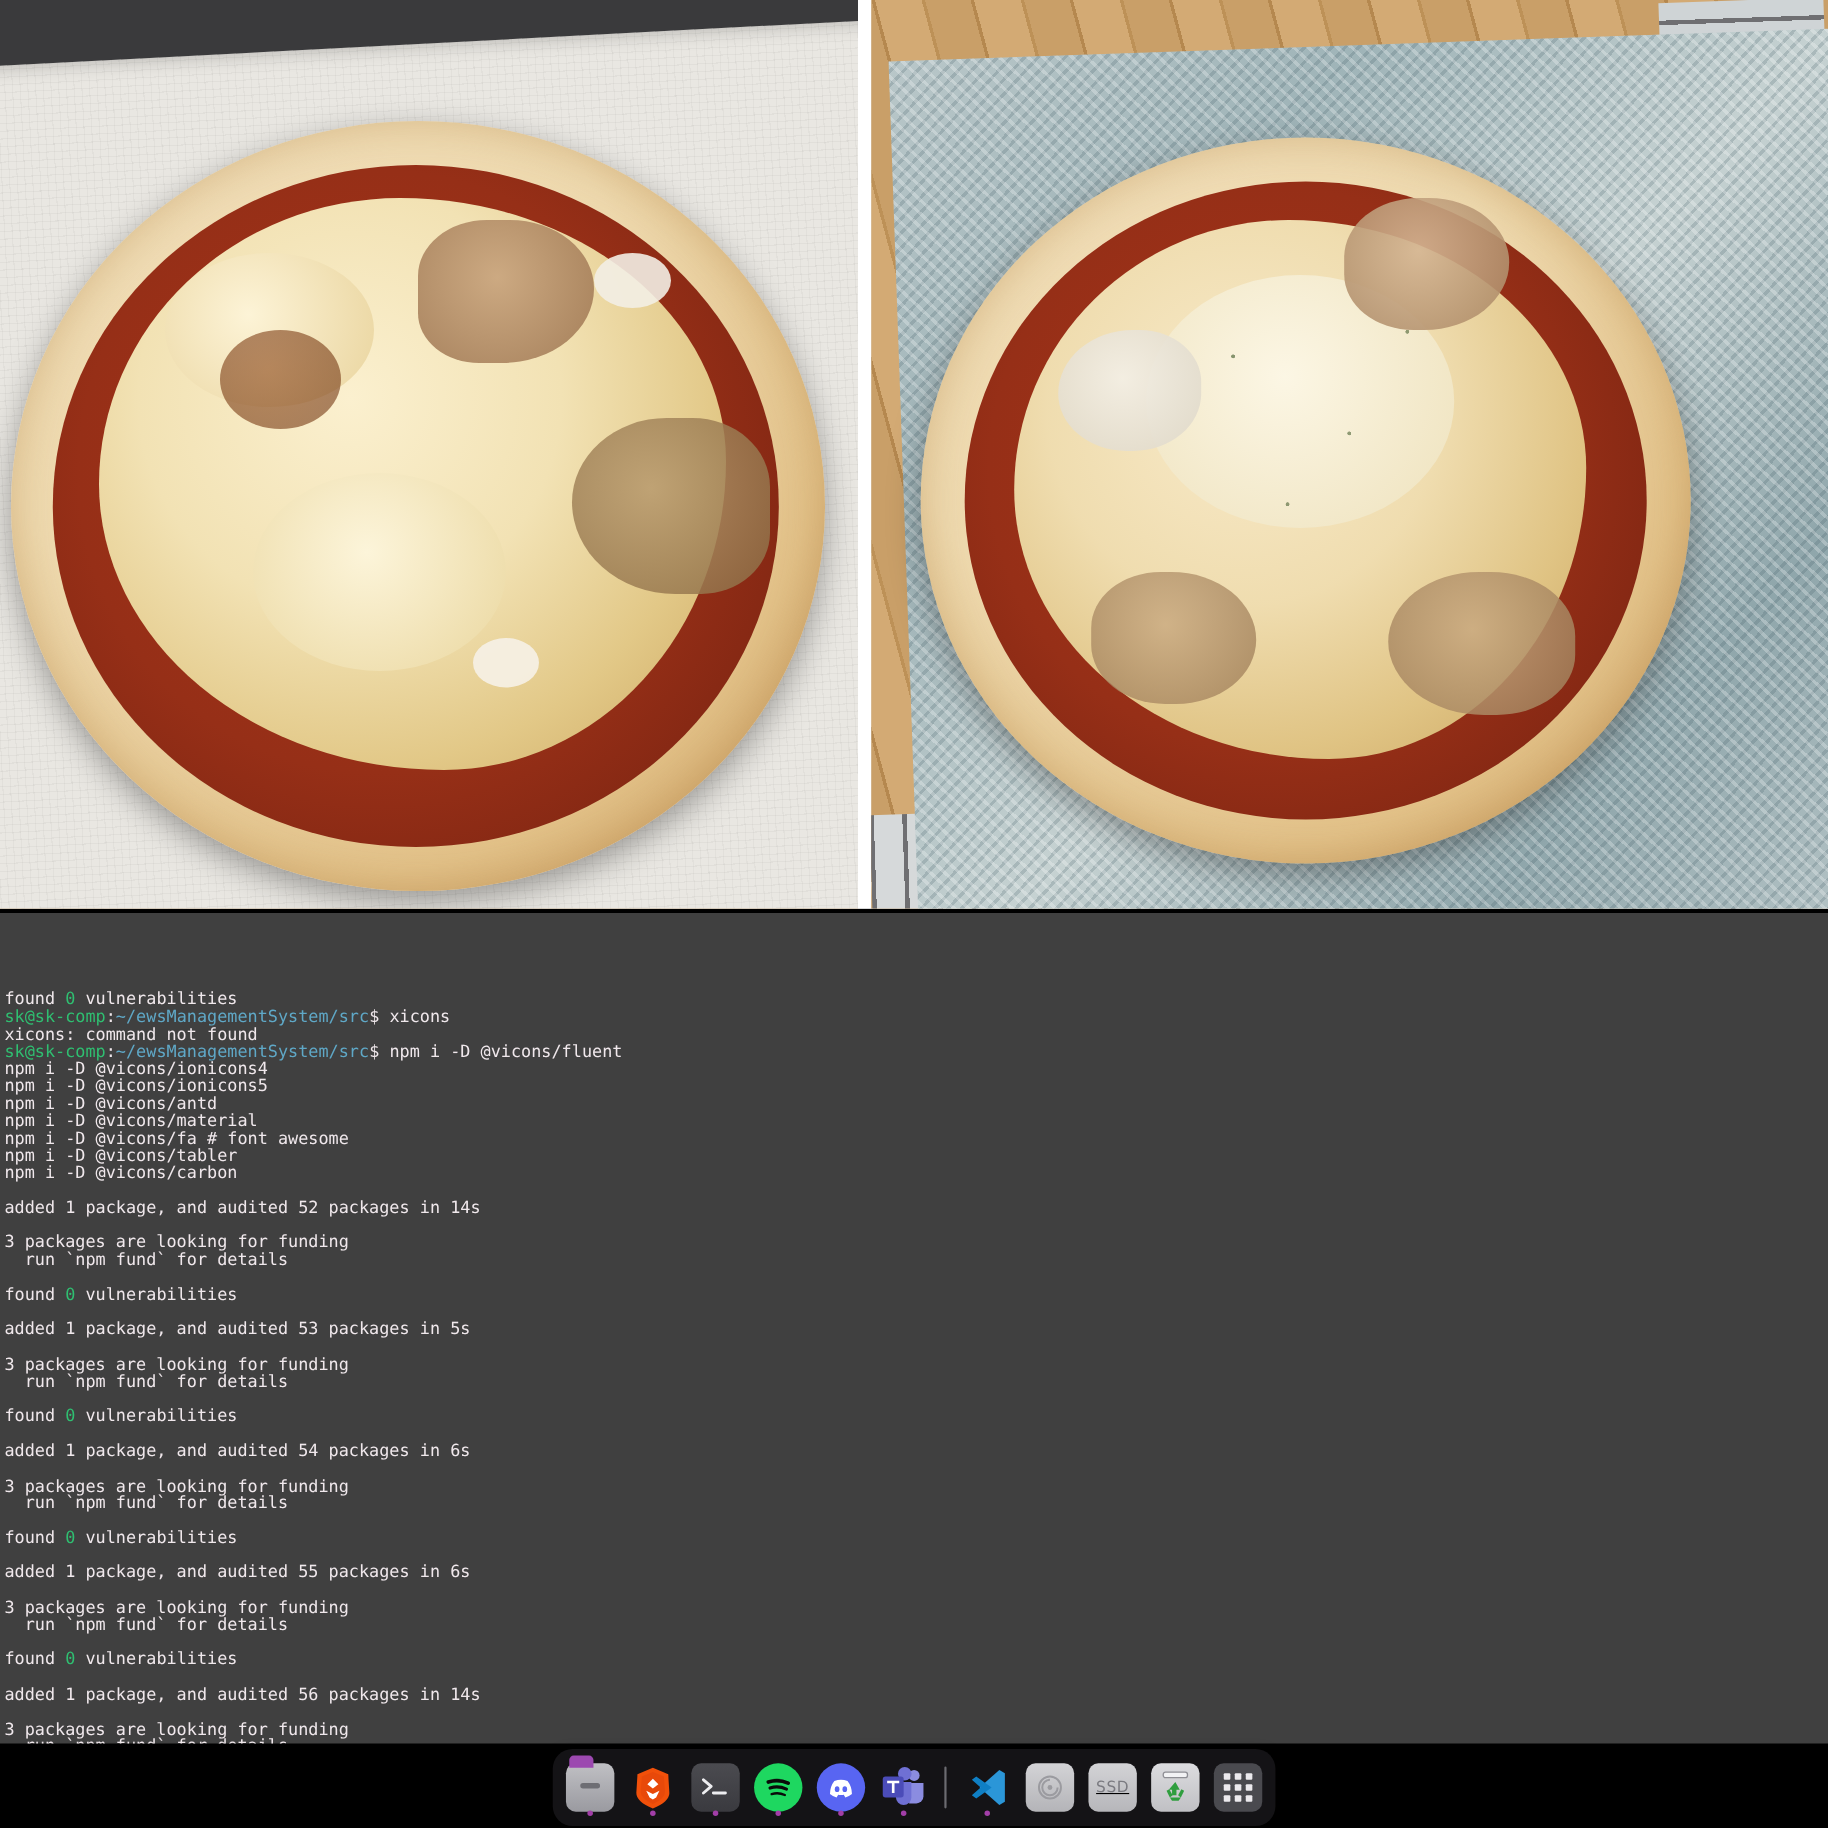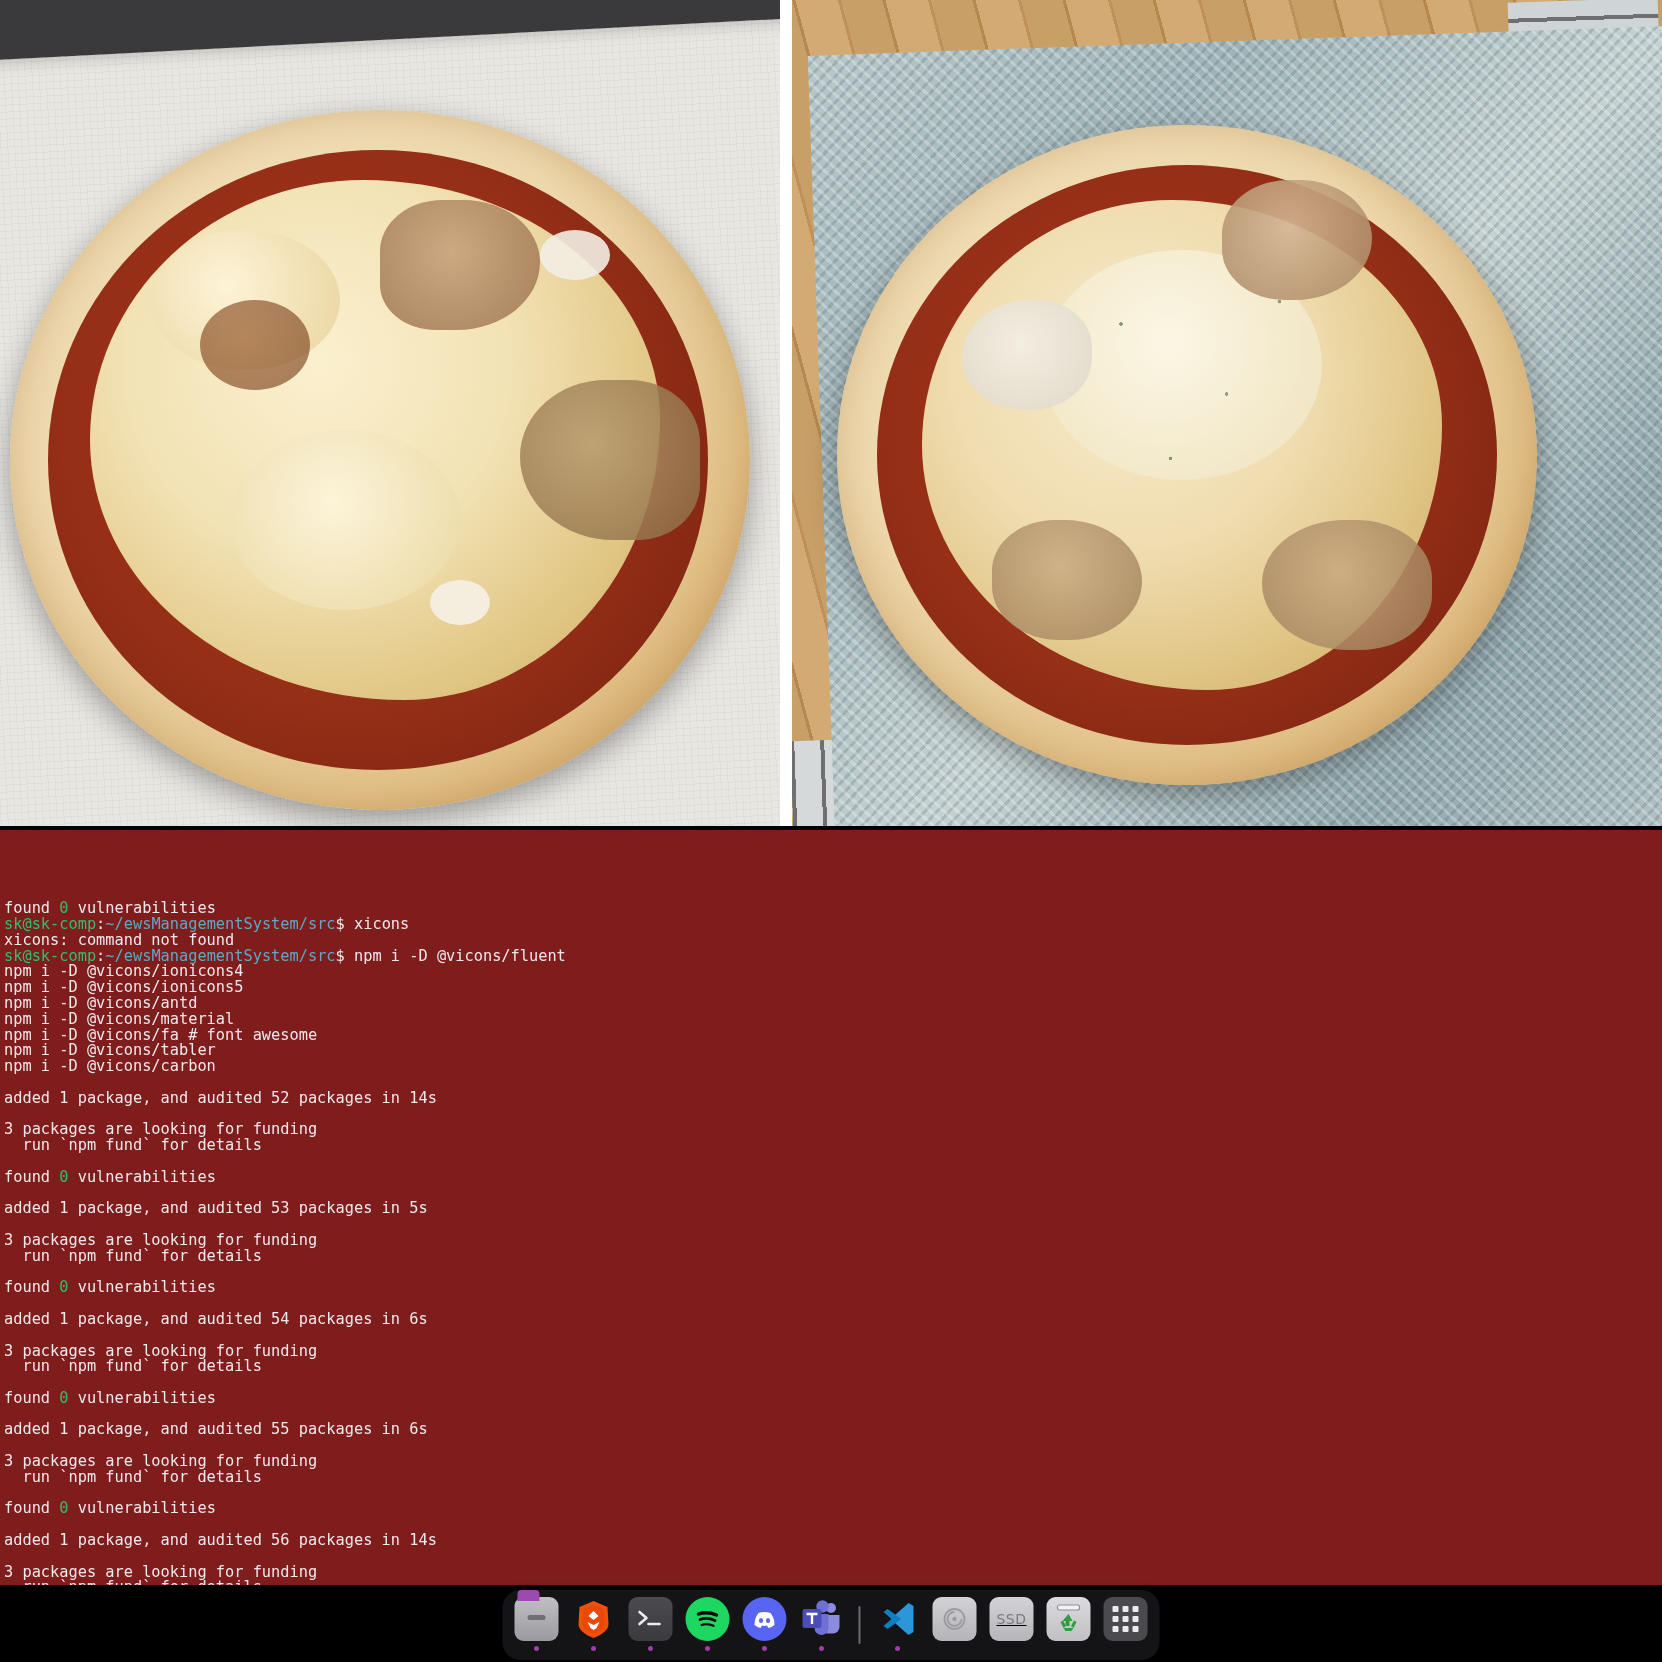--- a/index.html
+++ b/index.html
@@ -54,36 +54,36 @@
   .pizza{position:absolute;border-radius:50%;}
   .crust{background:radial-gradient(circle at 38% 32%, #f2e0bd 0%, #eed9ae 45%, #e2c188 70%, #cda265 86%, #b8894c 100%);
      box-shadow:0 10px 30px rgba(0,0,0,.35), inset 0 0 40px rgba(170,120,60,.35);}
   .sauce{position:absolute;border-radius:50%;
      background:radial-gradient(circle at 45% 45%, #a8331a 0%, #962f17 55%, #7e2512 85%, #6c1f10 100%);}
   .cheese{position:absolute;border-radius:48% 52% 45% 55% / 50% 46% 54% 50%;
      background:radial-gradient(circle at 40% 35%, #fbf0cf 0%, #f2e2b4 40%, #e2c887 70%, #cba65f 100%);}
   .blob{position:absolute;border-radius:50%;}
 
   
-  .terminal{position:absolute;left:0;top:830px;width:1662px;height:755px;background:#7f1d1d;
+  .terminal{position:absolute;left:0;top:830px;width:1662px;height:755px;background:#404040;
      color:#f0e8ec;font-family:"DejaVu Sans Mono","Liberation Mono",monospace;
      font-size:15.3px;line-height:15.8px;padding:0 4px;box-sizing:border-box;
      white-space:pre;overflow:hidden;}
   .terminal .ln{height:15.8px;}
   .green{color:#2fbf71;}
   .cy{color:#5fa8c7;}
   .wh{color:#f0e8ec;}
   .topcut{height:8px;overflow:hidden;opacity:.55;}
 
   
   .dockwrap{position:absolute;left:0;bottom:0;width:1662px;height:77px;}
   .dock{position:absolute;left:50%;transform:translateX(-50%);bottom:2px;
      background:#141316;border-radius:18px;padding:7px 10px;display:flex;align-items:center;gap:9px;
      box-shadow:0 2px 10px rgba(0,0,0,.6);}
-  .dockitem{position:relative;width:48px;height:56px;display:flex;justify-content:center;text-decoration:underline;}
+  .dockitem{position:relative;width:48px;height:56px;display:flex;align-items:center;justify-content:center;text-decoration:underline;}
   .ic{width:44px;height:44px;border-radius:9px;display:flex;align-items:center;justify-content:center;position:relative;}
   .dot{position:absolute;bottom:2px;left:50%;transform:translateX(-50%);width:5px;height:5px;border-radius:50%;background:#a23ea8;}
   .sep{width:2px;height:38px;background:#6b6b70;border-radius:1px;margin:0 4px;}
 
   .ic-files{background:linear-gradient(180deg,#c0c0c4 0%,#9a9aa0 100%);}
   .ic-files:before{content:"";position:absolute;top:-7px;left:3px;width:22px;height:11px;
      background:#9c49b0;border-radius:4px 4px 0 0;}
   .ic-files:after{content:"";position:absolute;top:18px;left:13px;width:18px;height:5px;background:#6e6e74;border-radius:3px;}
   .ic-brave{background:transparent;}
   .ic-term{background:linear-gradient(180deg,#4b4b50 0%,#3a3a3f 100%);}

